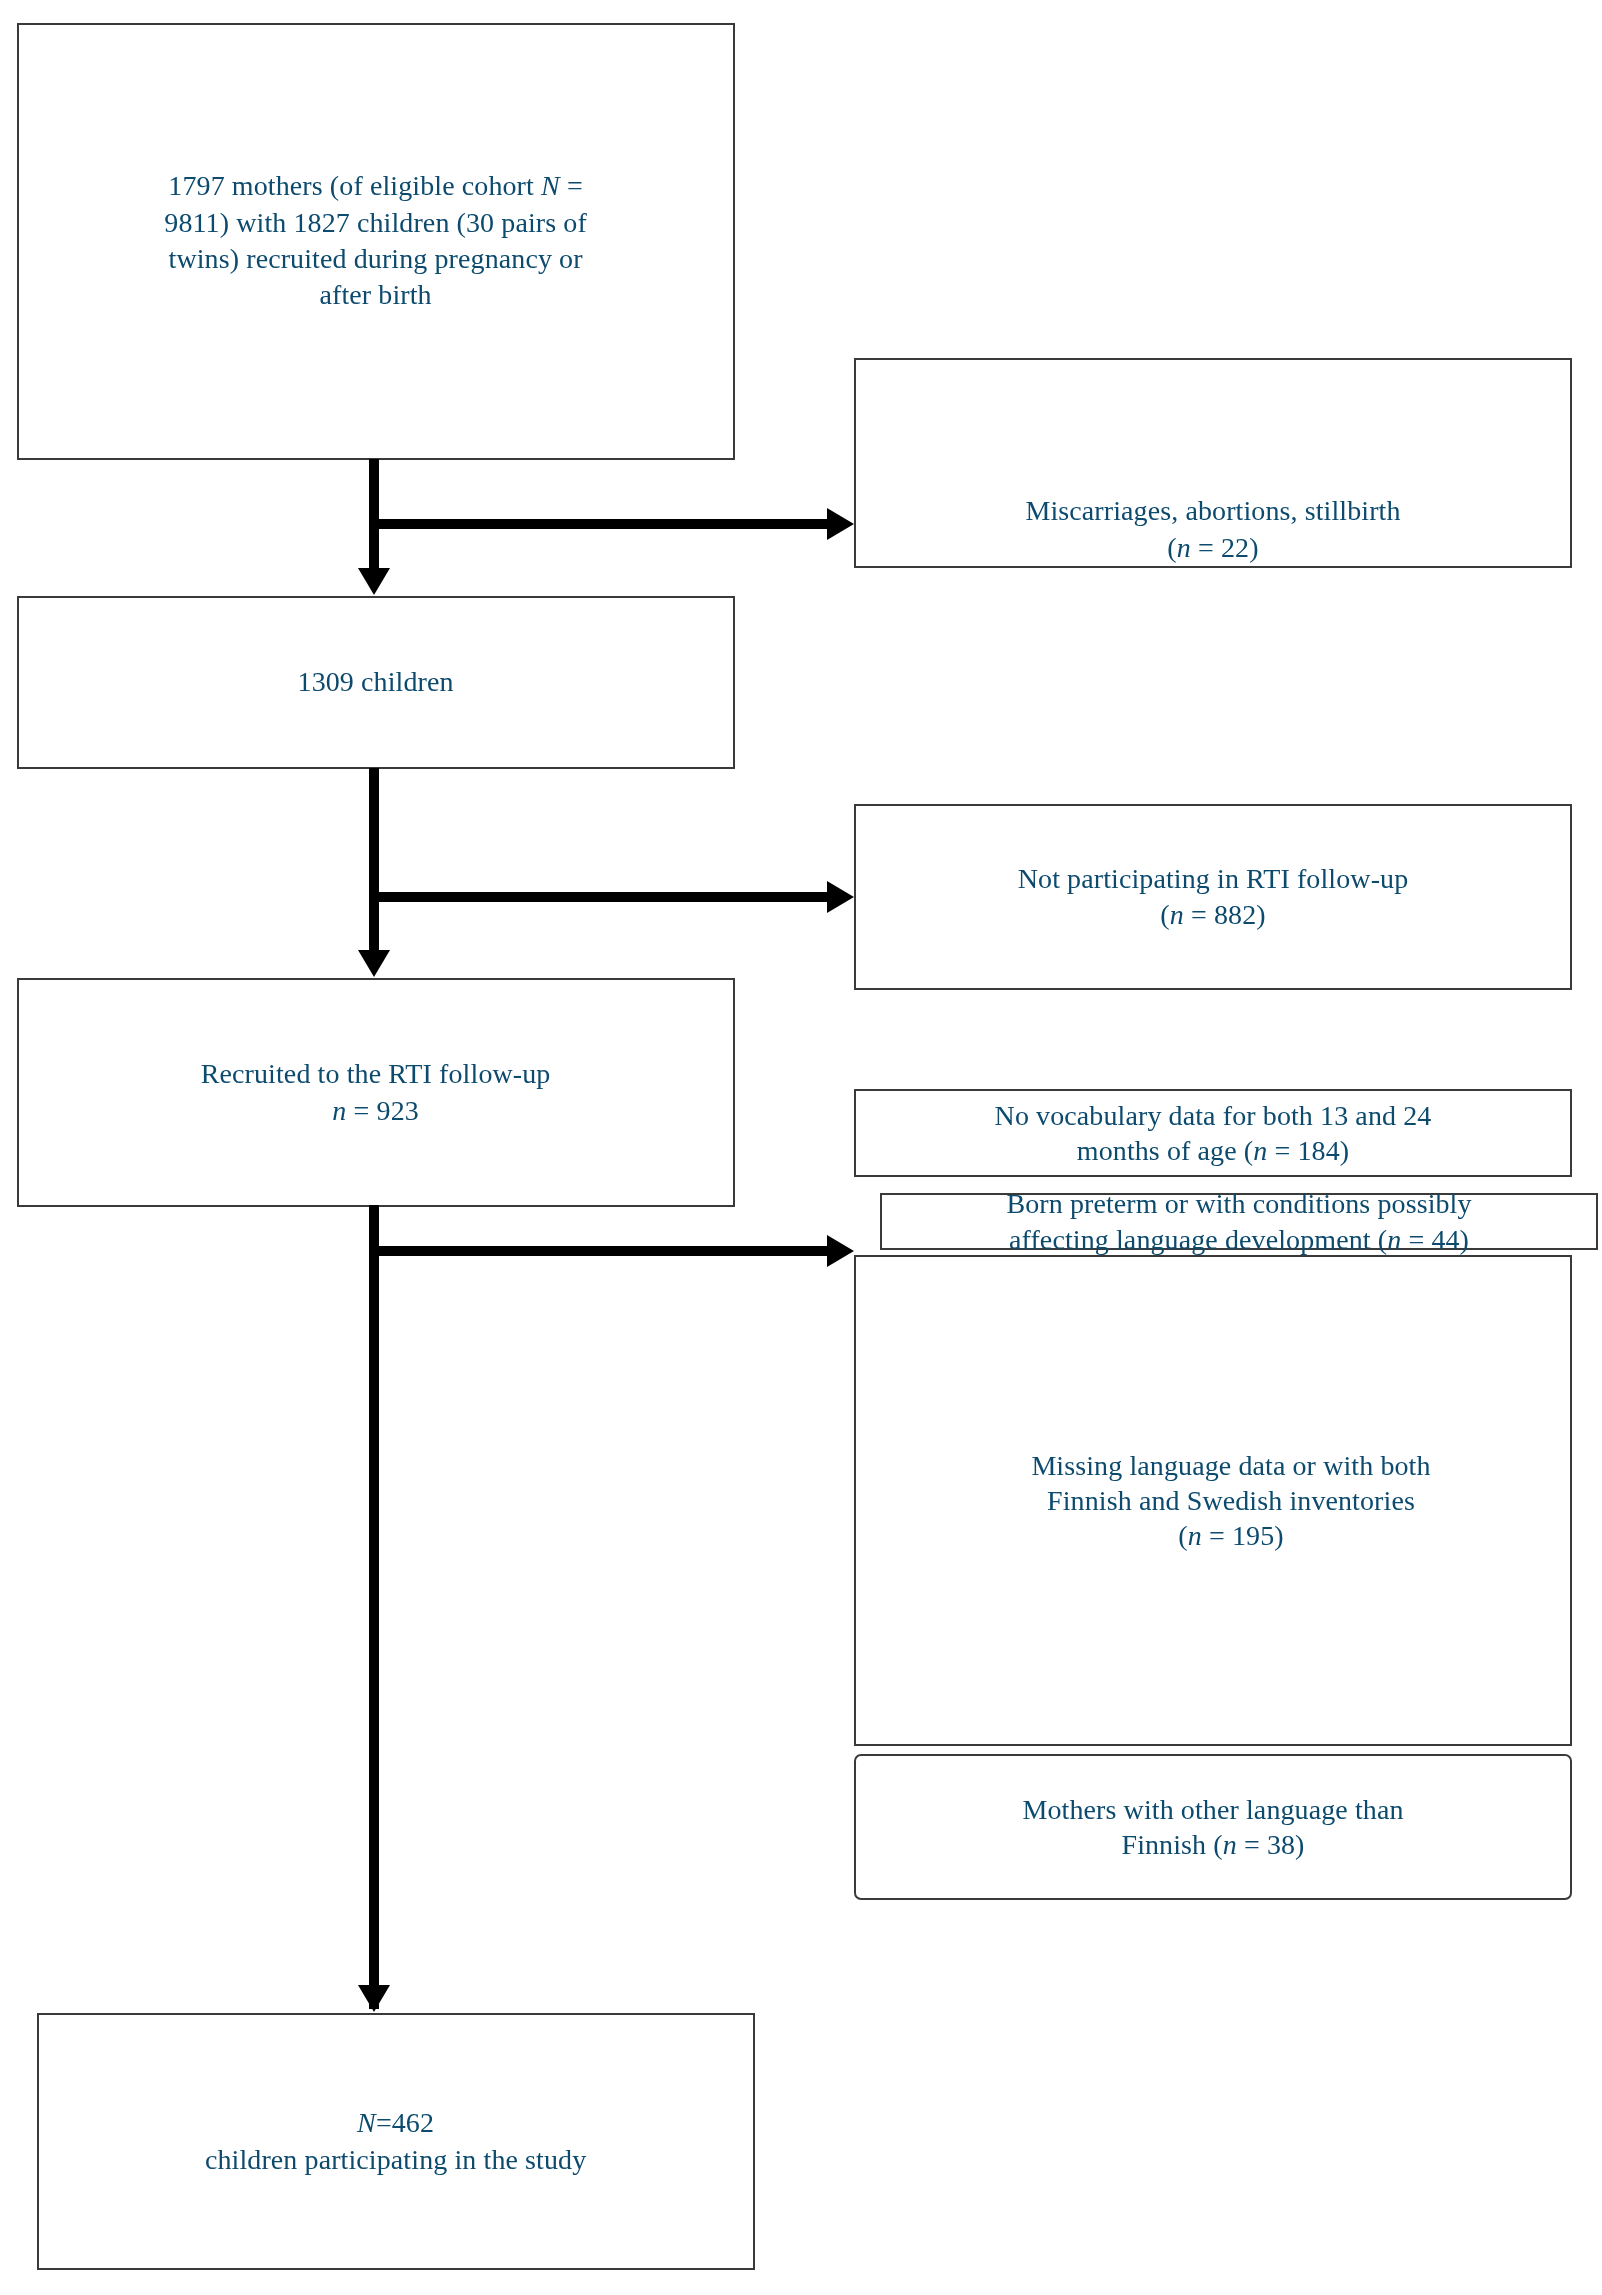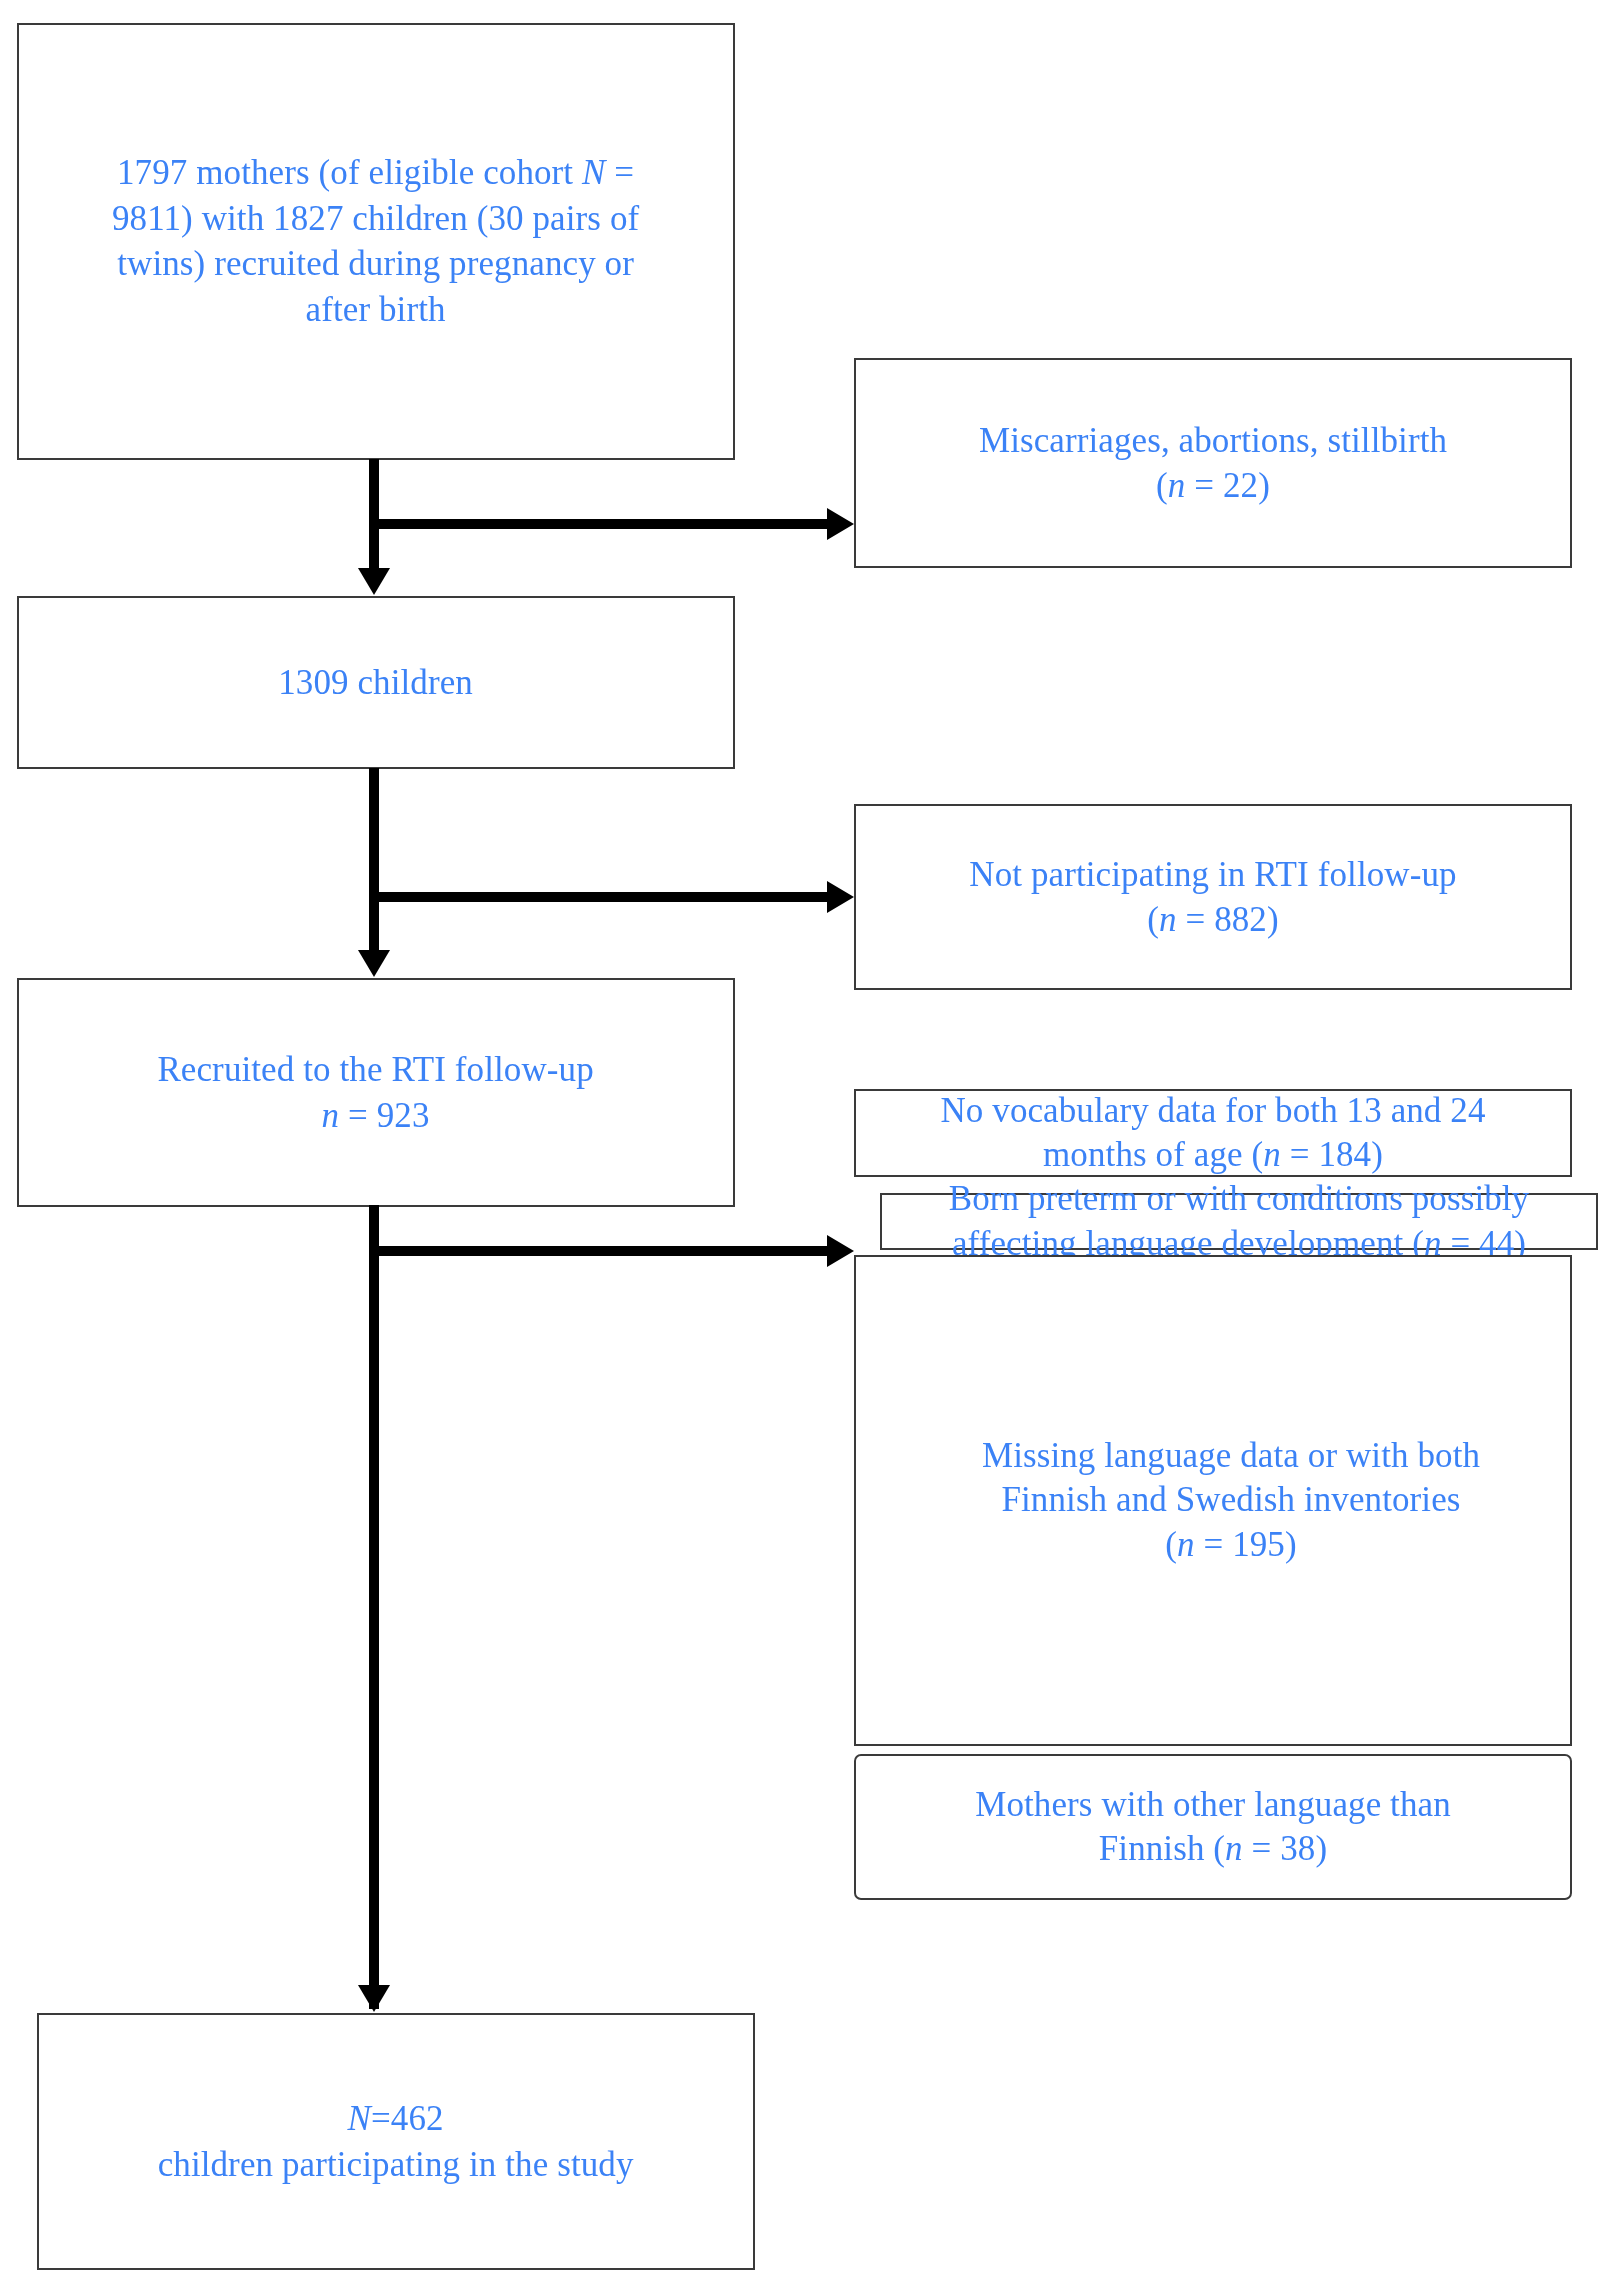--- a/index.html
+++ b/index.html
@@ -21,22 +21,22 @@
     border: 2px solid #3a3a3a;
     background: #ffffff;
     display: flex;
     align-items: center;
     justify-content: center;
     text-align: center;
   }
   .node .txt {
     display: block;
     width: 92%;
-    color: #3b82f6;
-    font-size: 35px;
+    color: #0c4a6e;
+    font-size: 28px;
     line-height: 1.30;
     letter-spacing: 0.1px;
     white-space: pre-line;
   }
   .node.tight .txt { line-height: 1.26; }
 
   
   .vline, .hline {
     position: absolute;
     background: #000000;
@@ -78,21 +78,21 @@
   <div class="node" style="left:16.6px; top:978px; width:718px; height:229px;">
     <span class="txt">Recruited to the RTI follow-up
 <i class="it">n</i> = 923</span>
   </div>
 
   <div class="node" style="left:16.6px; top:2013px; width:718px; height:257px;margin-left:20px;">
     <span class="txt"><i class="it">N</i>=462
 children participating in the study</span>
   </div>
 
-  <div class="node" style="left:854px; top:358px; width:718px; height:210px;">
+  <div class="node" style="left:854px; top:358px; width:718px; height:210px;align-items:flex-end;">
     <span class="txt">Miscarriages, abortions, stillbirth
 (<i class="it">n</i> = 22)</span>
   </div>
 
   <div class="node" style="left:854px; top:804px; width:718px; height:186px;">
     <span class="txt">Not participating in RTI follow-up
 (<i class="it">n</i> = 882)</span>
   </div>
 
   <div class="node tight" style="left:854px; top:1089px; width:718px; height:88px;">

